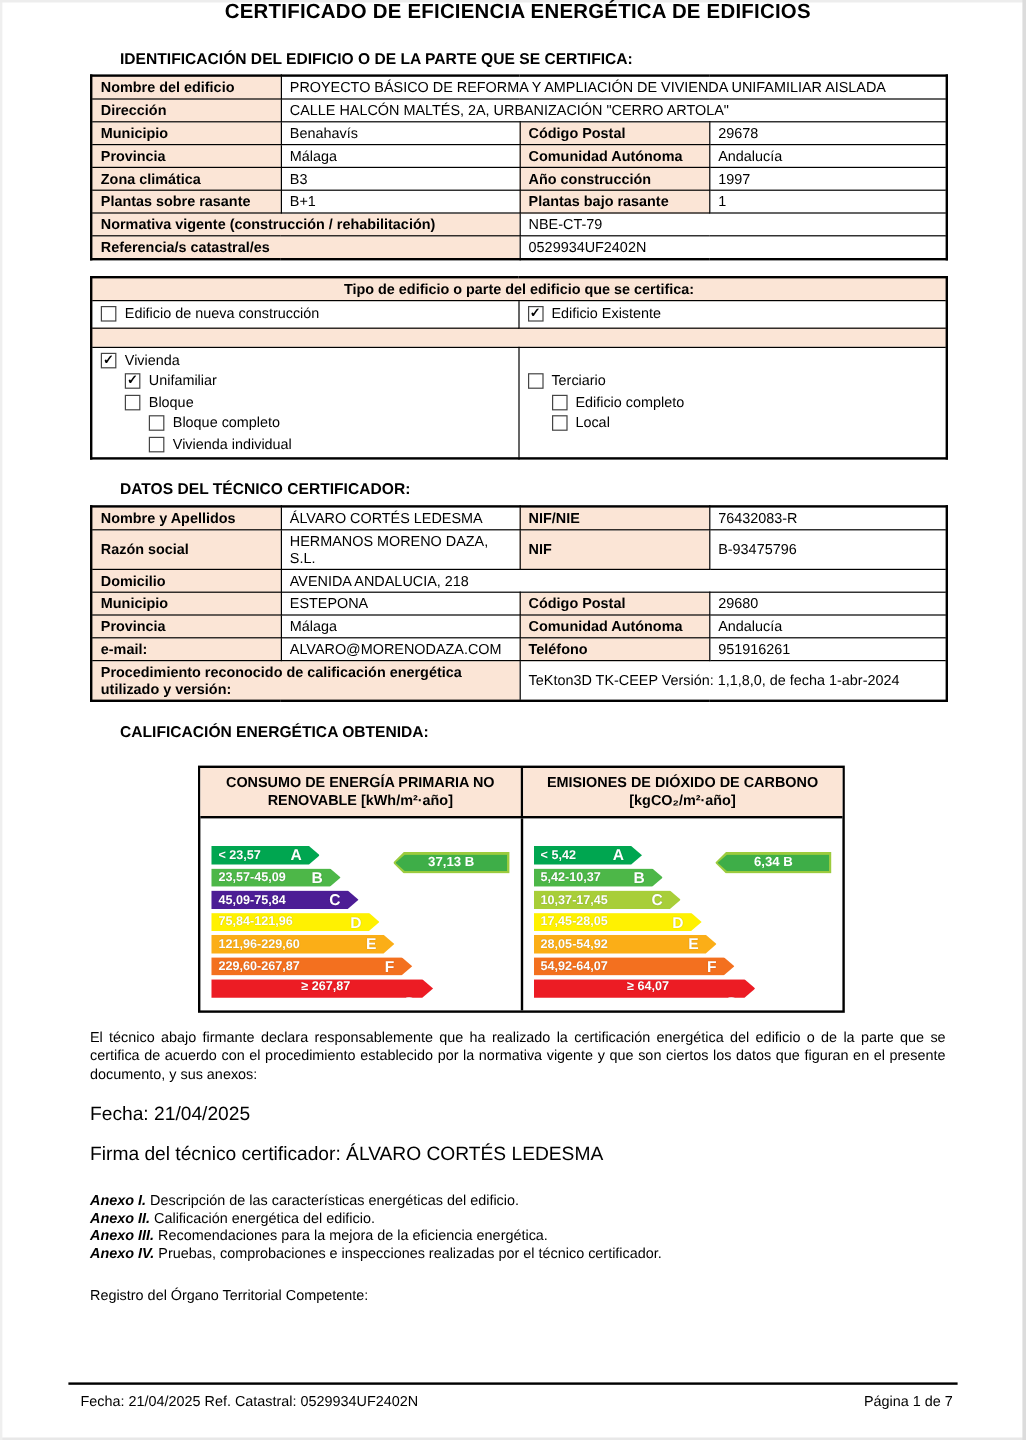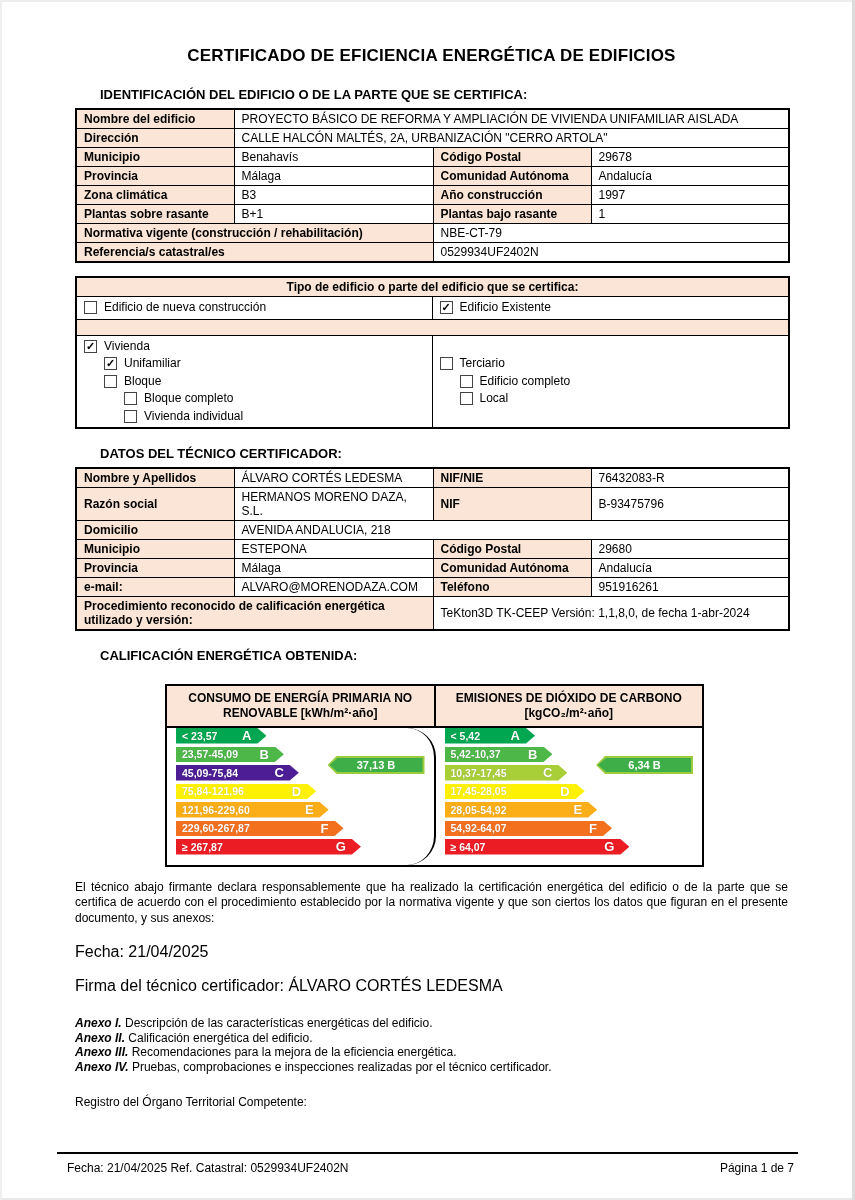--- a/index.html
+++ b/index.html
@@ -1,20 +1,20 @@
 <!DOCTYPE html>
 <html><head>
 <meta charset="utf-8">
 <style>
   html,body{margin:0;padding:0;background:#ffffff;}
   body{width:855px;height:1200px;overflow:hidden;font-family:"Liberation Sans",sans-serif;color:#000;}
   .page{position:relative;width:855px;height:1200px;background:#fff;
         box-shadow:inset -3px 0 0 #dcdcdc, inset 0 2px 0 #ededed, inset 2px 0 0 #efefef, inset 0 -2px 0 #e8e8e8;}
   .content{position:absolute;left:75px;top:0;width:713px;}
-  .doc-title{margin-top:46px;text-align:center;font-size:17px;font-weight:bold;letter-spacing:.2px;}
+  .doc-title{text-align:center;font-size:17px;font-weight:bold;letter-spacing:.2px;}
   .sec-head{font-size:13px;font-weight:bold;margin:17px 0 6px 25px;}
   .sec-head.first{margin-top:21px;}
   table.tbl{width:713px;border-collapse:collapse;border:2.2px solid #000;font-size:12px;table-layout:fixed;}
   table.tbl td{border:1.5px solid #000;padding:2px 7px;vertical-align:middle;word-wrap:break-word;}
   td.lbl{background:#FBE5D6;font-weight:bold;}
   col.c1{width:158px;} col.c2{width:199px;} col.c3{width:158px;} col.c4{width:198px;}
   
   .tipo-gap{margin-top:13px;}
   td.tipo-head{background:#FBE5D6;font-weight:bold;text-align:center;padding:3px 4px;}
   td.band-sep{background:#FBE5D6;height:11px;padding:0;}
@@ -24,34 +24,34 @@
   .chk-row.ind-2{padding-left:40px;}
   .chk{display:inline-flex;align-items:center;justify-content:center;width:11px;height:11px;
        border:1.4px solid #444;font-size:11px;font-weight:bold;flex:0 0 auto;background:#fff;color:#000;}
   
   .rating-wrap{margin:21px 0 0 90px;width:535px;border:2.2px solid #000;}
   .rw-head{display:flex;border-bottom:2px solid #000;}
   .rw-head-cell{flex:1;background:#FBE5D6;text-align:center;font-weight:bold;font-size:12px;
                 padding:5px 18px;line-height:1.25;}
   .rw-head-cell.left{border-right:2px solid #000;}
   .rw-body{display:flex;}
-  .scale-panel{flex:1;position:relative;padding:0 9px 10px 9px;border-radius:29px;}
+  .scale-panel{flex:1;position:relative;padding:23px 9px 10px 9px;}
   .scale-panel.left{border-right:2px solid #000;}
   .bars{display:flex;flex-direction:column;gap:3px;}
   .band{height:15.5px;display:flex;align-items:center;color:#fff;font-weight:bold;font-size:10.5px;
         padding-left:6px;clip-path:polygon(0 0,calc(100% - 9px) 0,100% 50%,calc(100% - 9px) 100%,0 100%);
         text-shadow:0 0 1px rgba(0,0,0,.25);}
   .band .letter{margin-left:auto;padding-right:15px;font-size:13px;}
   .bars .band:nth-child(1){width:34%;}
   .bars .band:nth-child(2){width:41%;}
   .bars .band:nth-child(3){width:47%;}
   .bars .band:nth-child(4){width:54%;}
   .bars .band:nth-child(5){width:59%;}
   .bars .band:nth-child(6){width:65%;}
-  .bars .band:nth-child(7){width:72%;}
+  .bars .band:nth-child(7){width:72%;flex-direction:column;}
   .marker-outer{position:absolute;top:28px;right:9px;width:97px;height:18px;background:#9CCB3E;
                 clip-path:polygon(9px 0,100% 0,100% 100%,9px 100%,0 50%);}
   .marker-inner{position:absolute;inset:2px;background:#3EAE48;color:#fff;font-weight:bold;font-size:11px;
                 display:flex;align-items:center;justify-content:center;
                 clip-path:polygon(8px 0,100% 0,100% 100%,8px 100%,0 50%);}
   
   .decl{margin-top:13px;font-size:12px;line-height:1.32;text-align:justify;}
   .line-block{margin-top:16px;font-size:16px;}
   .anexos{margin-top:21px;}
   .anexo{font-size:12px;line-height:1.22;}

